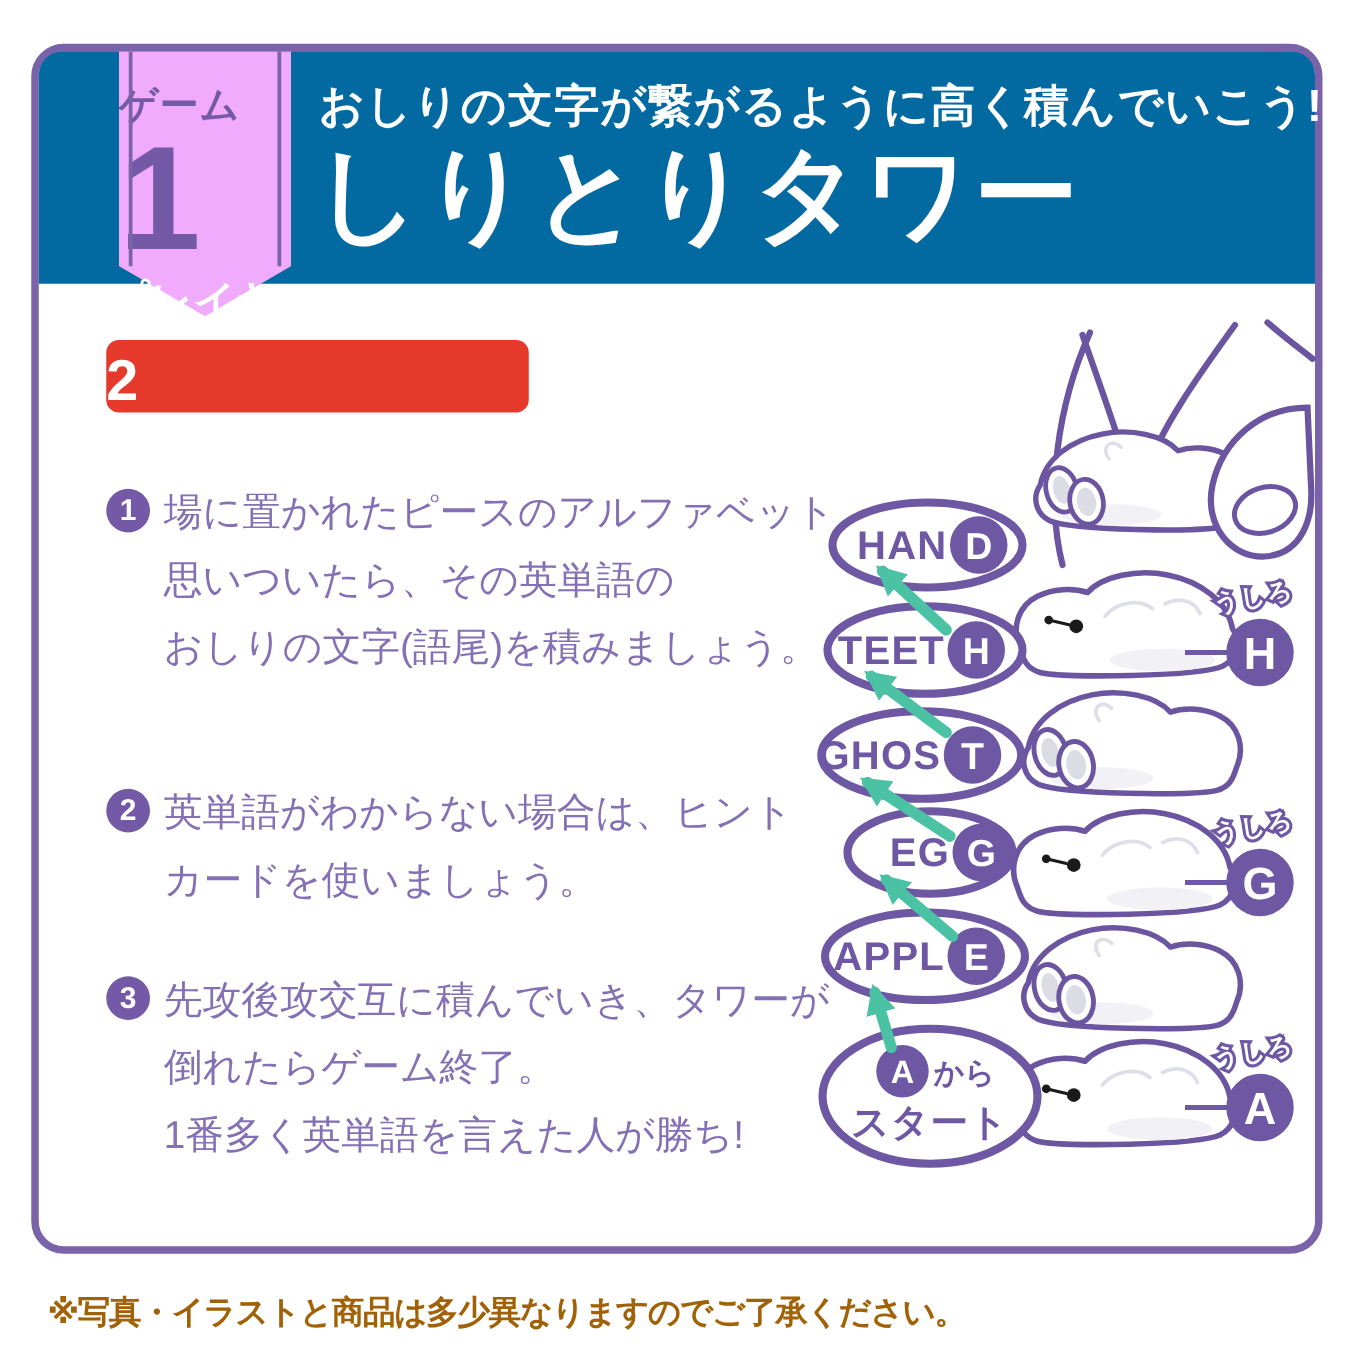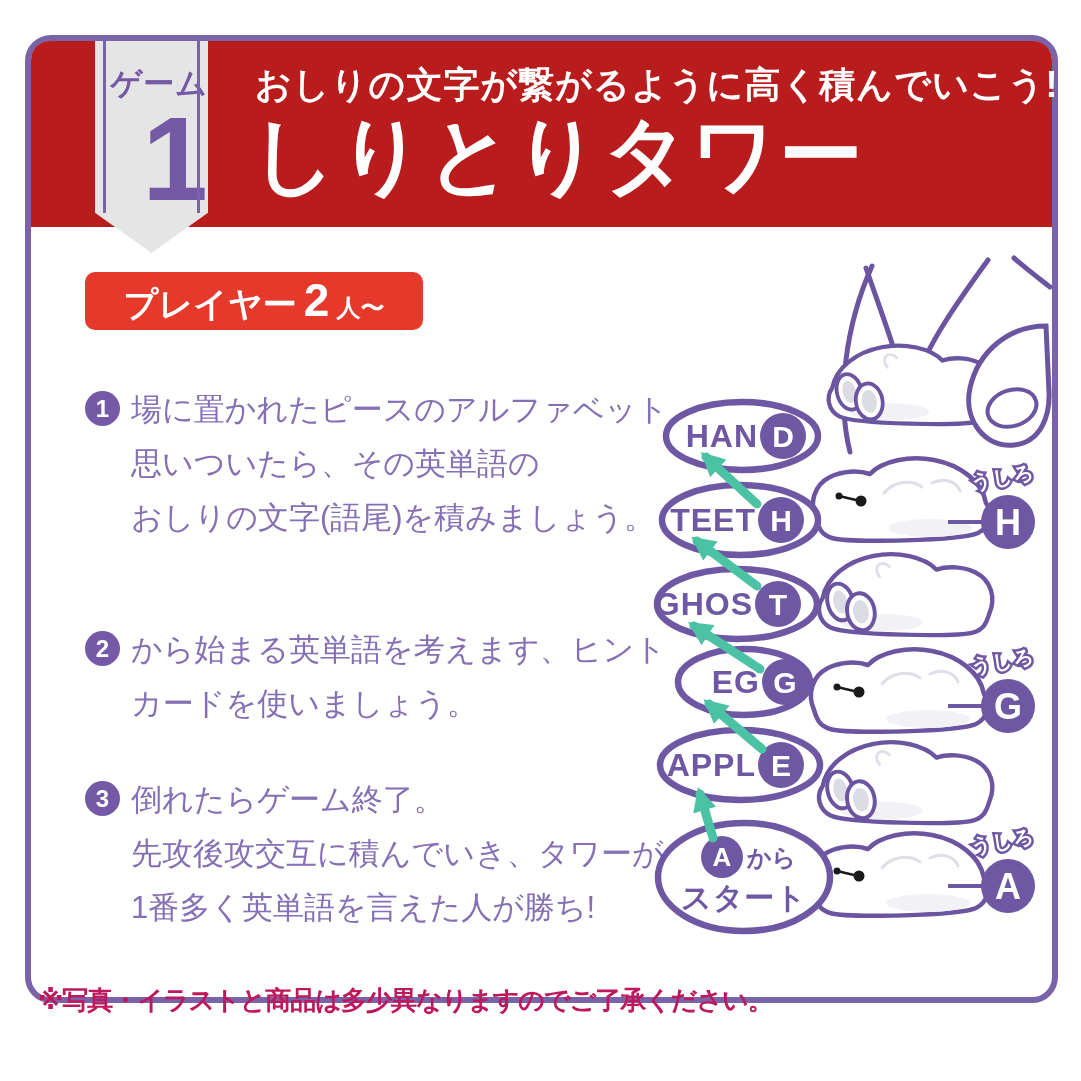--- a/index.html
+++ b/index.html
@@ -7,60 +7,60 @@
     width:1081px;height:1081px;position:relative;background:#ffffff;
     font-family:"Liberation Sans","DejaVu Sans",sans-serif;overflow:hidden;
   }
   
   .card{
     position:absolute;left:25px;top:35px;width:1021px;height:956px;
     border:6px solid #7A63A9;border-radius:26px;background:#fff;
   }
   .header{
     position:absolute;left:0;top:0;width:100%;height:186px;
-    background:#b91c1c;border-radius:19px 19px 0 0;
+    background:#0369a1;border-radius:19px 19px 0 0;
   }
   .tagline{
     position:absolute;left:224px;top:20px;color:#fff;
     font-size:36px;font-weight:800;letter-spacing:1px;white-space:nowrap;
   }
   .title{
     position:absolute;left:220px;top:72px;margin:0;color:#fff;
     font-size:84px;font-weight:800;letter-spacing:2px;line-height:1;white-space:nowrap;
   }
   
   .ribbon{
-    position:absolute;left:64px;top:0;width:113px;height:212px;background:#e5e5e5;
+    position:absolute;left:64px;top:0;width:138px;height:212px;background:#f0abfc;
     clip-path:polygon(0 0,100% 0,100% 81%,50% 100%,0 81%);
-    text-align:right;
+    text-align:left;
   }
   .ribbon .pin{position:absolute;top:0;width:3px;height:172px;background:#7A63A9;}
   .pin-l{left:8px}.pin-r{right:8px}
   .ribbon-label{margin-top:22px;font-size:31px;font-weight:800;color:#7459A6;letter-spacing:1px;}
   .ribbon-number{font-size:118px;font-weight:800;color:#7459A6;line-height:0.92;}
   
   .player-badge{
     position:absolute;left:54px;top:231px;width:338px;height:58px;
     background:#E5392C;border-radius:10px;color:#fff;
-    display:flex;align-items:baseline;justify-content:center;gap:7px;
+    display:flex;align-items:baseline;justify-content:center;gap:7px;flex-direction:column;
   }
   .pb-label{font-size:34px;font-weight:800;line-height:56px;}
   .pb-count{font-size:46px;font-weight:800;line-height:56px;}
   .pb-suffix{font-size:24px;font-weight:800;line-height:50px;}
   
   .step{position:absolute;left:54px;display:flex;align-items:flex-start;}
   .step-num{
     flex:0 0 auto;width:35px;height:35px;border-radius:50%;background:#7459A6;color:#fff;
     font-size:24px;font-weight:800;text-align:center;line-height:35px;margin-top:8px;
   }
   .step-lines{margin-left:11px;color:#8470B4;font-size:31px;font-weight:400;line-height:54px;white-space:nowrap;}
   #step1{top:342px}#step2{top:582px}#step3{top:732px}
   
   .footnote{
-    position:absolute;left:38px;top:983px;color:#be185d;
+    position:absolute;left:38px;top:1032px;color:#a16207;
     font-size:26px;font-weight:700;letter-spacing:-1px;white-space:nowrap;
   }
   
   .illustration{position:absolute;left:630px;top:250px;width:430px;height:750px;}
   .oval{fill:#fff;stroke:#6E57A3;stroke-width:6.5px;}
   .wtxt{font-family:"Liberation Sans","DejaVu Sans",sans-serif;font-size:32px;font-weight:800;fill:#6E57A3;letter-spacing:1px;}
   .wletter{font-family:"Liberation Sans","DejaVu Sans",sans-serif;font-size:30px;font-weight:800;fill:#fff;}
   .lcirc{fill:#6E57A3;}
   .startsmall{font-family:"Liberation Sans","DejaVu Sans",sans-serif;font-size:24px;font-weight:800;fill:#6E57A3;}
   .startline2{font-family:"Liberation Sans","DejaVu Sans",sans-serif;font-size:30px;font-weight:800;fill:#6E57A3;letter-spacing:1px;}
@@ -102,30 +102,30 @@
     <div class="step-lines">
       <div>場に置かれたピースのアルファベット</div>
       <div>思いついたら、その英単語の</div>
       <div>おしりの文字(語尾)を積みましょう。</div>
     </div>
   </div>
 
   <div class="step" id="step2">
     <div class="step-num">2</div>
     <div class="step-lines">
-      <div>から始まる英単語を考えます、ヒント</div>
+      <div>英単語がわからない場合は、ヒント</div>
       <div>カードを使いましょう。</div>
     </div>
   </div>
 
   <div class="step" id="step3">
     <div class="step-num">3</div>
     <div class="step-lines">
+      <div>先攻後攻交互に積んでいき、タワーが</div>
       <div>倒れたらゲーム終了。</div>
-      <div>先攻後攻交互に積んでいき、タワーが</div>
       <div>1番多く英単語を言えた人が勝ち!</div>
     </div>
   </div>
 </div>
 
 <svg class="illustration" viewBox="630 250 430 750" aria-hidden="true">
   <defs>
     <marker id="ah" viewBox="0 0 10 10" refX="7" refY="5" markerWidth="24" markerHeight="24" markerUnits="userSpaceOnUse" orient="auto">
       <path d="M0 0 L10 5 L0 10 Z" fill="#4CC2A5"></path>
     </marker>

